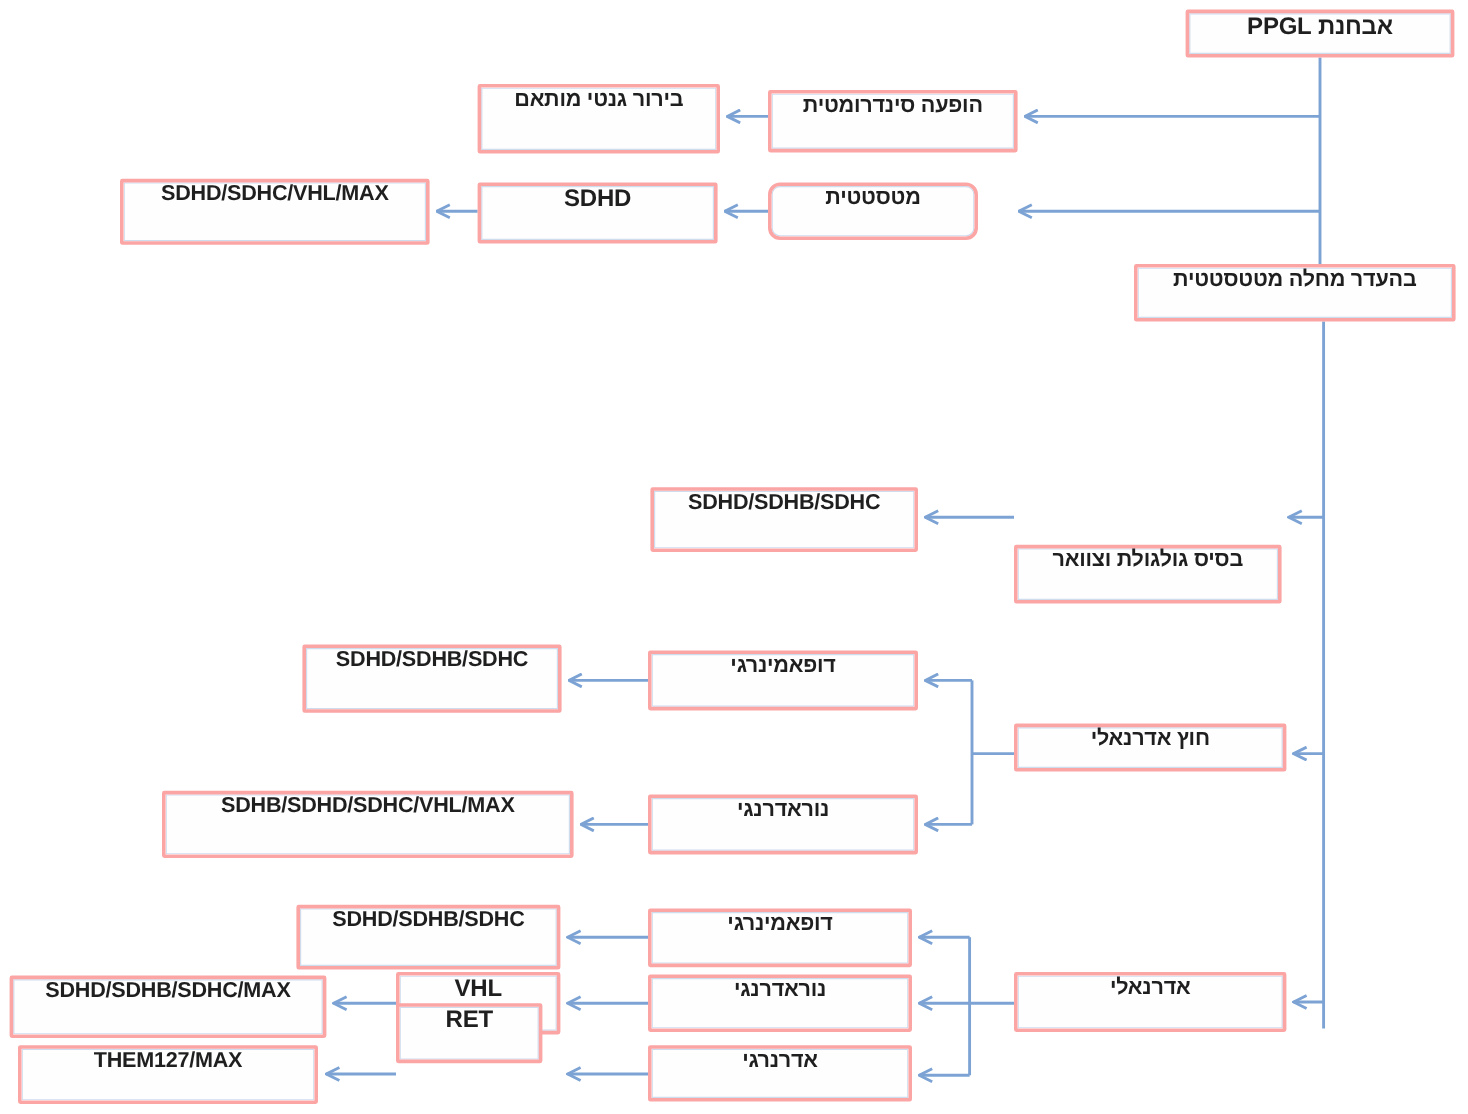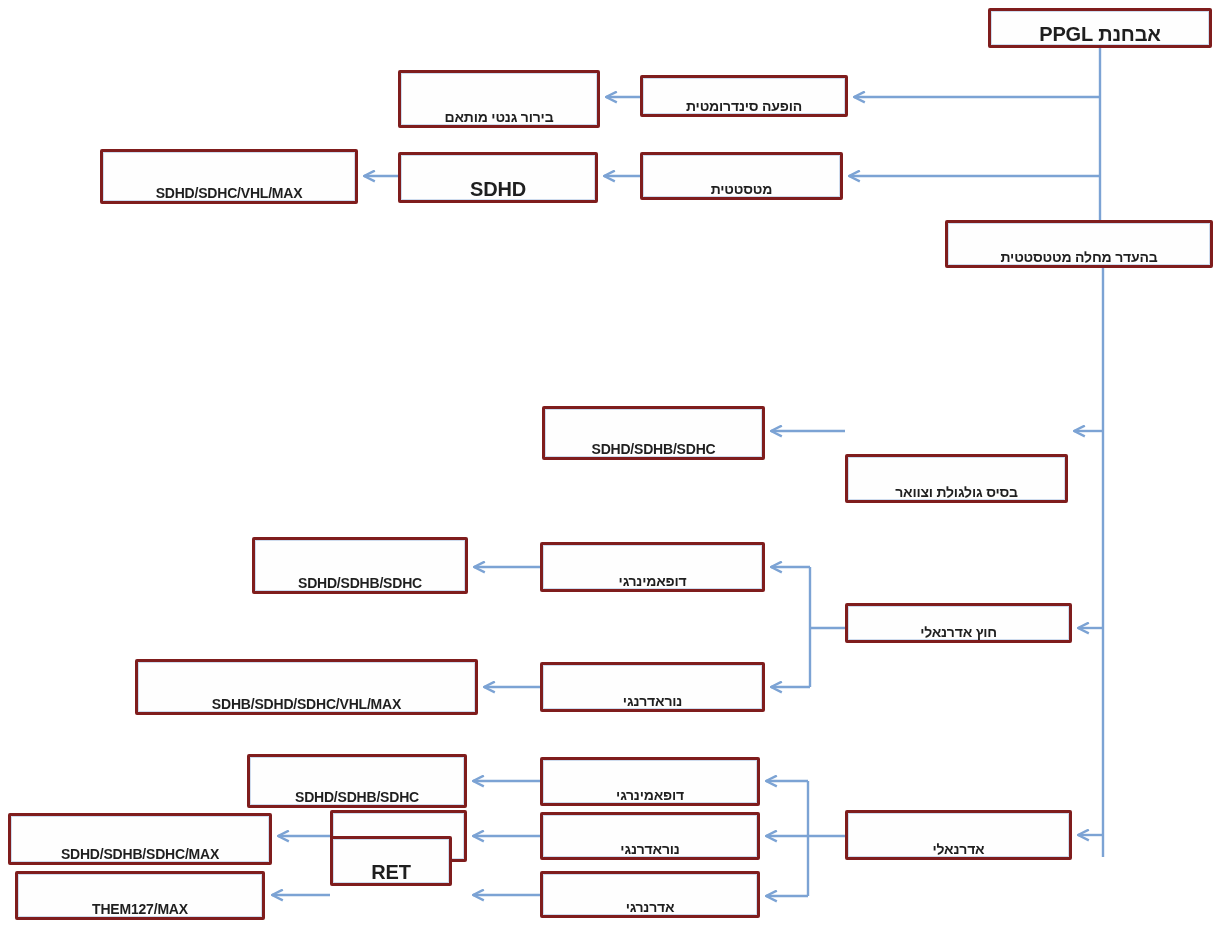--- a/index.html
+++ b/index.html
@@ -8,30 +8,30 @@
     width:1223px;height:928px;
     background:#ffffff;
     font-family:"Liberation Sans","DejaVu Sans",sans-serif;
     overflow:hidden;
   }
   #wires{position:absolute;inset:0;z-index:0;}
   .node{
     position:absolute;
     box-sizing:border-box;
     background:#fefefe;
-    border:3px solid #7f1d1d;
+    border:3px solid #fca5a5;
     border-radius:2px;
     box-shadow:inset 0 0 0 1px #cfdcee;
-    display:flex;align-items:flex-end;justify-content:center;
+    display:flex;align-items:flex-start;justify-content:center;
     z-index:1;
   }
   .lbl{
     color:#1f1f1f;
     font-weight:700;
-    font-size:14px;
+    font-size:18px;
     line-height:1.1;
     white-space:nowrap;
     letter-spacing:-0.2px;
   }
   .lbl.big{font-size:20px;}
 </style>
 </head>
 <body>
 
 <div id="canvas">
@@ -82,29 +82,29 @@
 
       <line x1="540" y1="895" x2="473" y2="895" marker-end="url(#arrow)"></line>
       <line x1="330" y1="895" x2="272" y2="895" marker-end="url(#arrow)"></line>
     </g>
   </svg>
 
   <div class="node" style="left:988px;top:8px;width:224px;height:40px;">
     <span class="lbl big" dir="auto">אבחנת PPGL</span>
   </div>
 
-  <div class="node" style="left:640px;top:75px;width:208px;height:42px;">
+  <div class="node" style="left:640px;top:75px;width:208px;height:52px;">
     <span class="lbl" dir="auto">הופעה סינדרומטית</span>
   </div>
 
   <div class="node" style="left:398px;top:70px;width:202px;height:58px;">
     <span class="lbl" dir="auto">בירור גנטי מותאם</span>
   </div>
 
-  <div class="node" style="left:640px;top:152px;width:203px;height:48px;">
+  <div class="node" style="left:640px;top:152px;width:175px;height:48px;border-radius:10px;">
     <span class="lbl" dir="auto">מטסטטית</span>
   </div>
 
   <div class="node" style="left:398px;top:152px;width:200px;height:51px;">
     <span class="lbl big" dir="auto">SDHD</span>
   </div>
 
   <div class="node" style="left:100px;top:149px;width:258px;height:55px;">
     <span class="lbl" dir="auto">SDHD/SDHC/VHL/MAX</span>
   </div>

